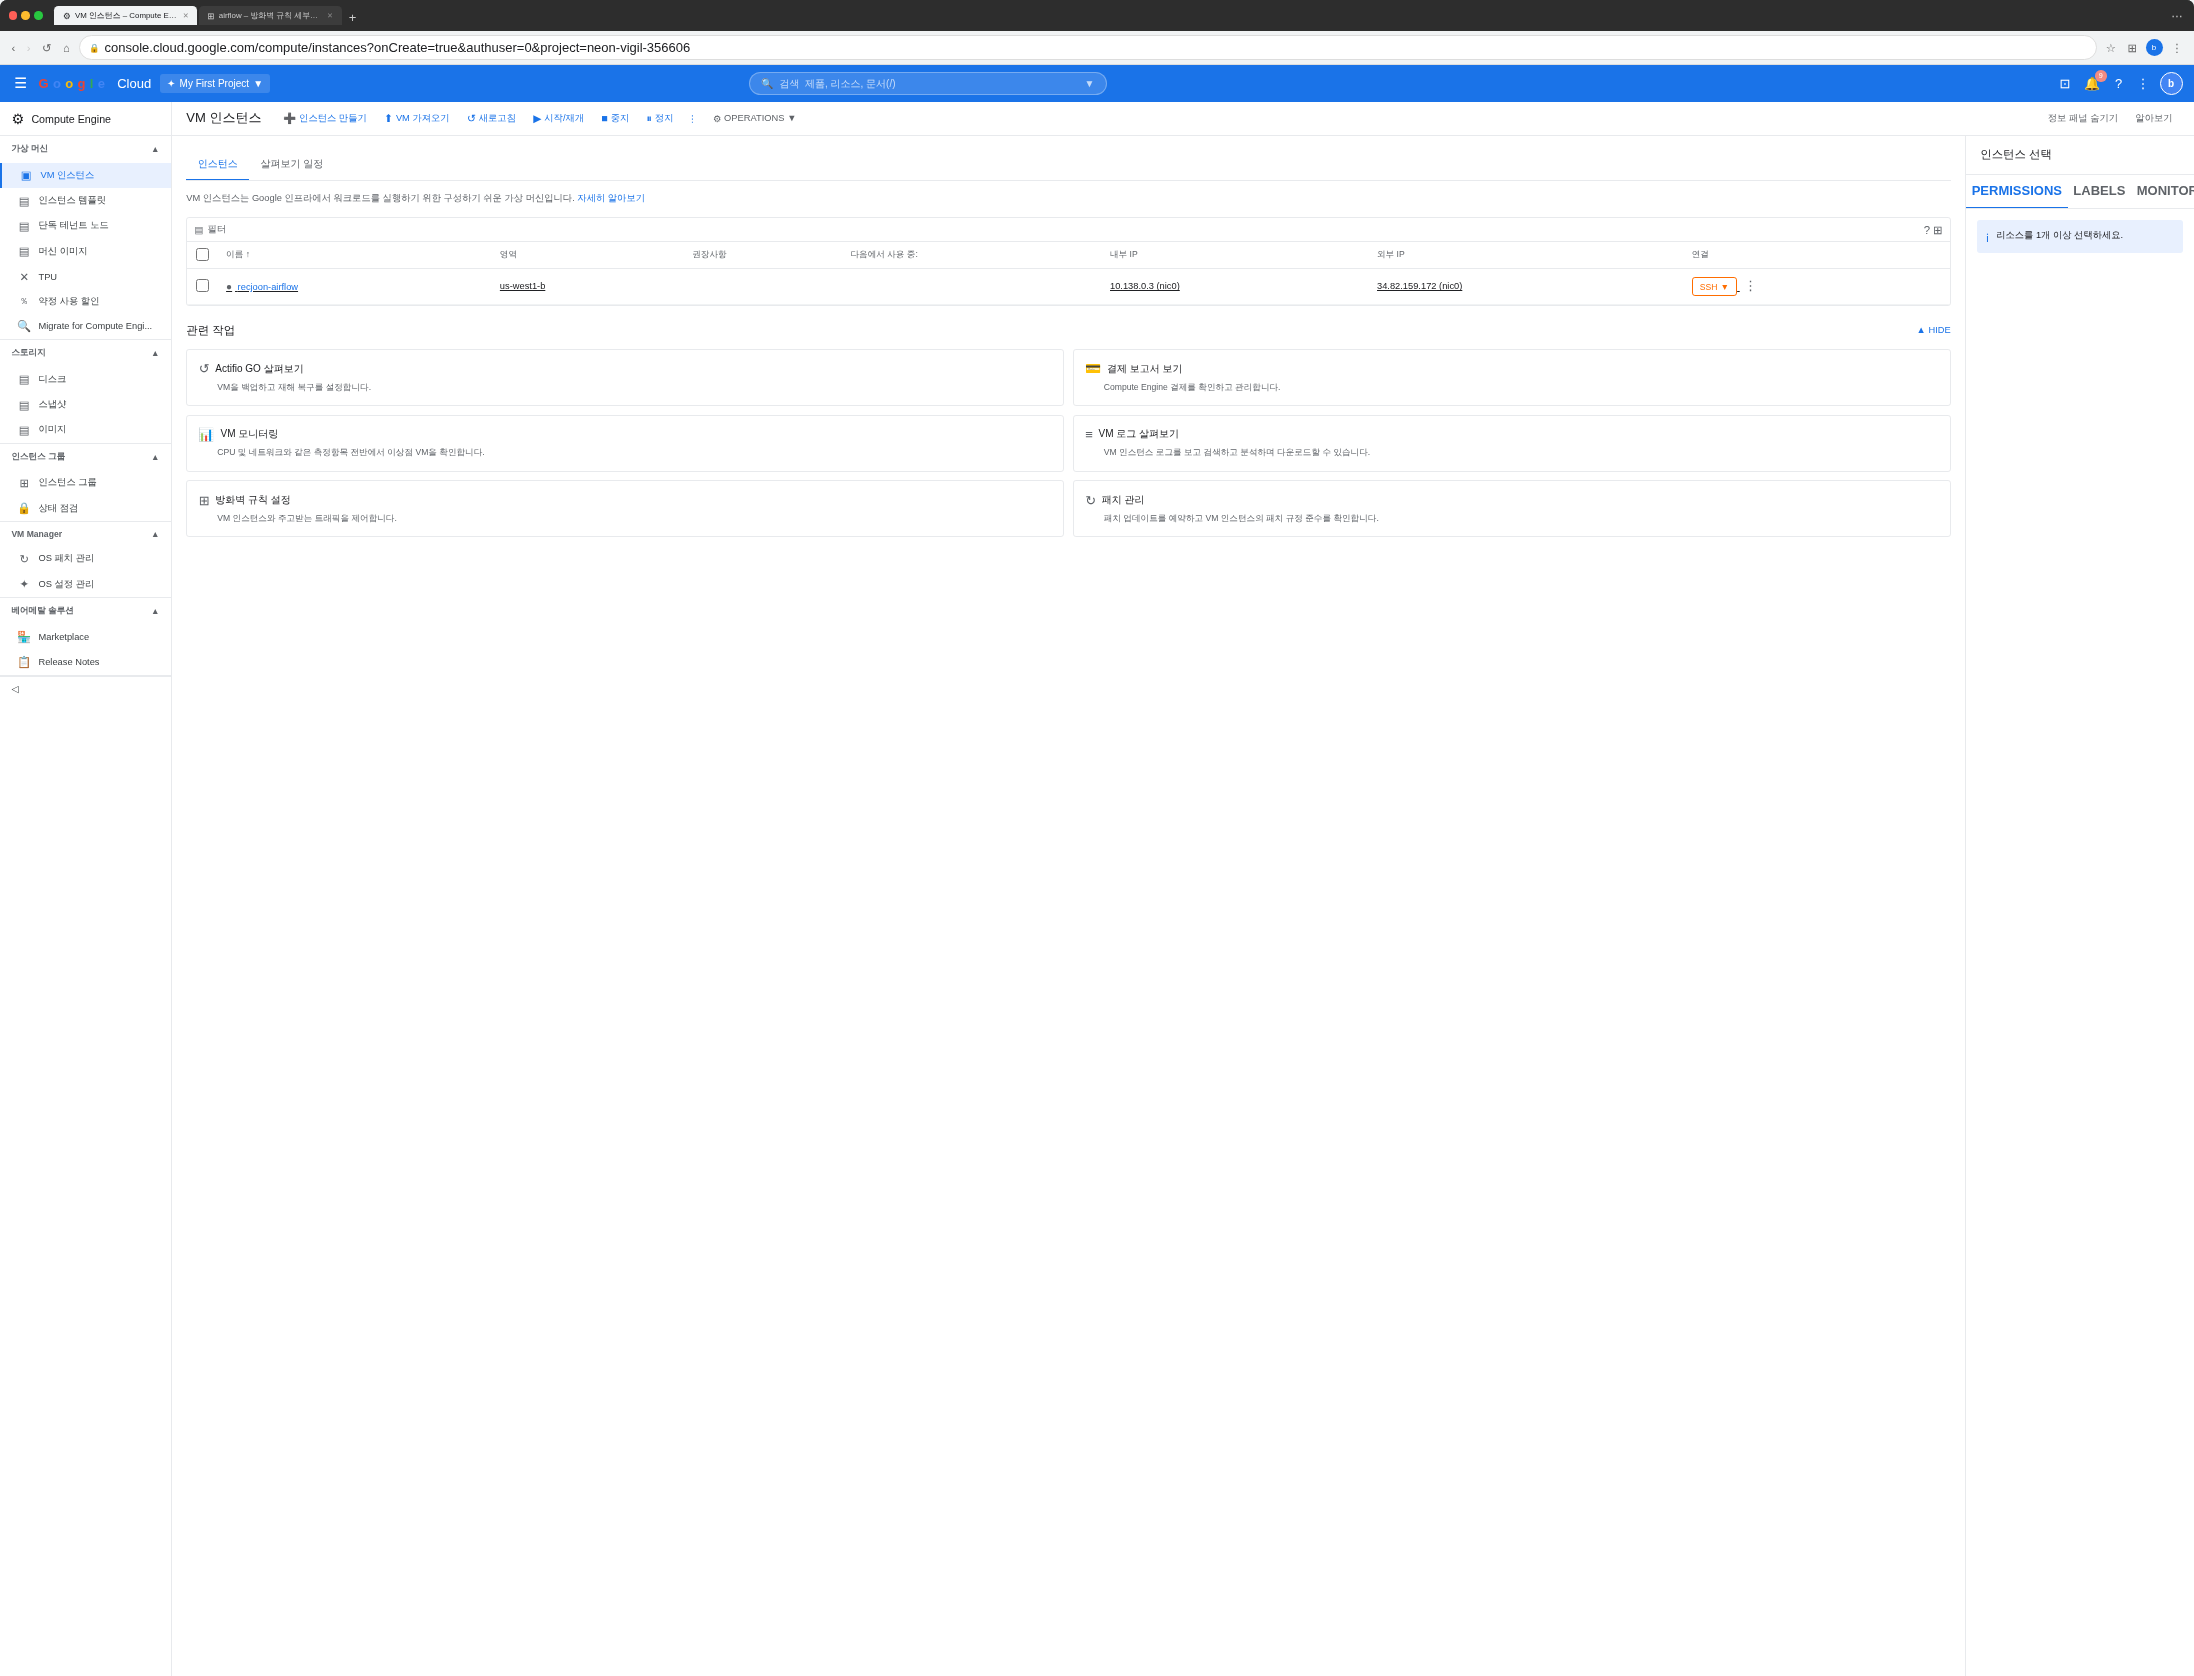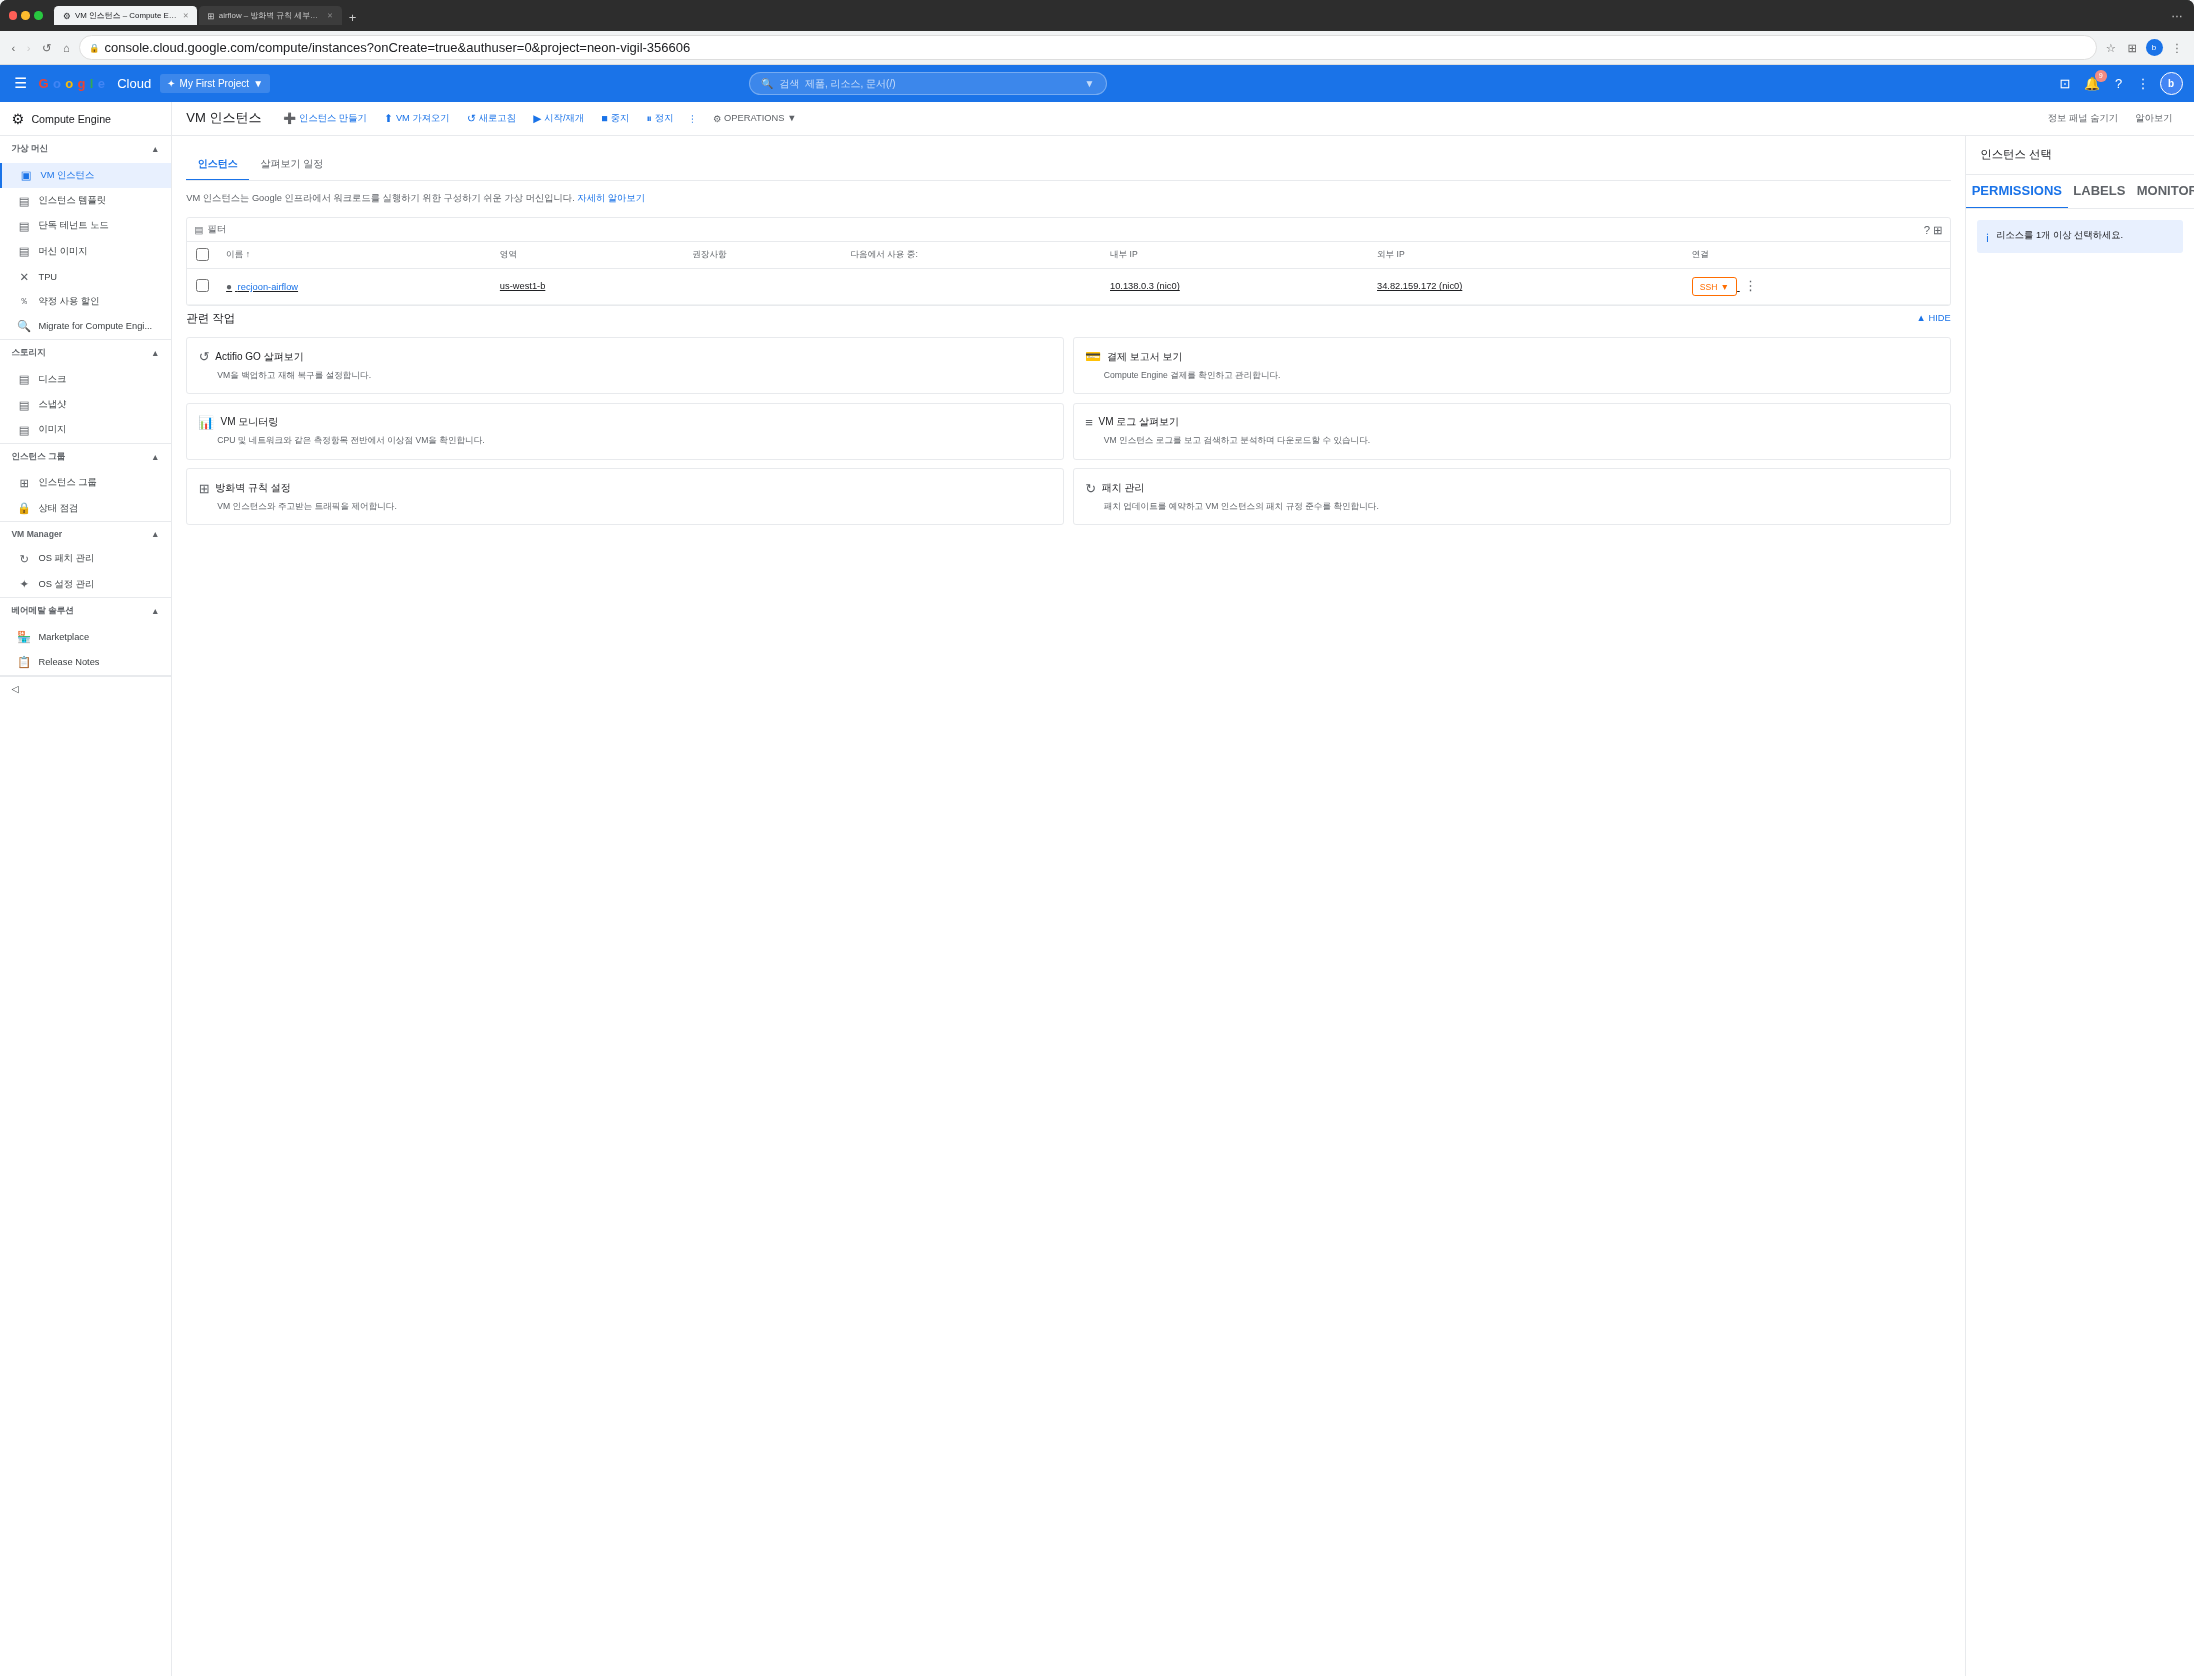--- a/index.html
+++ b/index.html
@@ -66,40 +66,40 @@
     .right-actions { margin-left: auto; display: flex; gap: 2.9px; }
     .panel-btn { color: #5f6368; font-size: 9.3px; padding: 4.3px 7.2px; border: none; background: none; cursor: pointer; }
 
     
     .content-inner { display: flex; flex: 1; }
     .main-content { flex: 1; padding: 14.3px; overflow-y: auto; }
 
     
     .tab-bar { display: flex; border-bottom: 0.7px solid #e8eaed; margin-bottom: 11.4px; }
     .tab { padding: 7.2px 11.4px; font-size: 10px; color: #5f6368; cursor: pointer; border-bottom: 1.4px solid transparent; }
-    .tab.active { color: #1a73e8; border-bottom: 1.4px solid #1a73e8; font-weight: 700; }
+    .tab.active { color: #1a73e8; border-bottom: 1.4px solid #1a73e8; font-weight: 400; }
 
     
     .page-description { font-size: 9.3px; color: #5f6368; margin-bottom: 11.4px; line-height: 1.5; }
     .page-description a { color: #1a73e8; text-decoration: none; }
     .filter-input { border: none; outline: none; font-size: 9.3px; flex: 1; color: #5f6368; }
     .filter-actions { margin-left: auto; display: flex; gap: 2.9px; }
 
     
     .instances-table { width: 100%; border-collapse: collapse; margin-top: 0; }
     .instances-table th { text-align: left; padding: 5.7px 8.6px; font-size: 8.6px; color: #5f6368; font-weight: 500; border-bottom: 0.7px solid #e8eaed; background: white; }
     .instances-table td { padding: 7.2px 8.6px; font-size: 9.3px; color: #202124; border-bottom: 0.7px solid #f1f3f4; text-decoration: underline; }
     .col-checkbox { width: 29px; }
 
     
     .ssh-btn { display: inline-flex; align-items: center; gap: 2.9px; padding: 3.6px 7.2px; border: 1.4px solid #ff6d00; border-radius: 2.9px; background: white; color: #ff6d00; font-size: 8.6px; font-weight: 500; cursor: pointer; }
     .row-more { background: none; border: none; font-size: 13px; color: #5f6368; cursor: pointer; padding: 1.4px 4.3px; border-radius: 50%; }
 
     
-    .related-work { margin-top: 5px; }
+    .related-work { margin-top: 17px; }
     .related-work-header { display: flex; align-items: center; justify-content: space-between; margin-bottom: 11.4px; }
     .related-work-title { font-size: 11.4px; font-weight: 400; color: #202124; }
     .hide-btn { color: #1a73e8; font-size: 9.3px; background: none; border: none; cursor: pointer; display: flex; align-items: center; gap: 2.9px; }
     .work-cards { display: grid; grid-template-columns: 1fr 1fr; gap: 8.6px; }
     .work-card { border: 0.7px solid #e8eaed; border-radius: 2.9px; padding: 11.4px; cursor: pointer; }
     .work-card-header { display: flex; align-items: center; gap: 5.7px; margin-bottom: 4.3px; font-size: 10px; font-weight: 500; color: #202124; }
     .work-card-icon { font-size: 13px; color: #5f6368; }
     .work-card-desc { font-size: 8.6px; color: #5f6368; line-height: 1.5; padding-left: 18.6px; }
 
     

